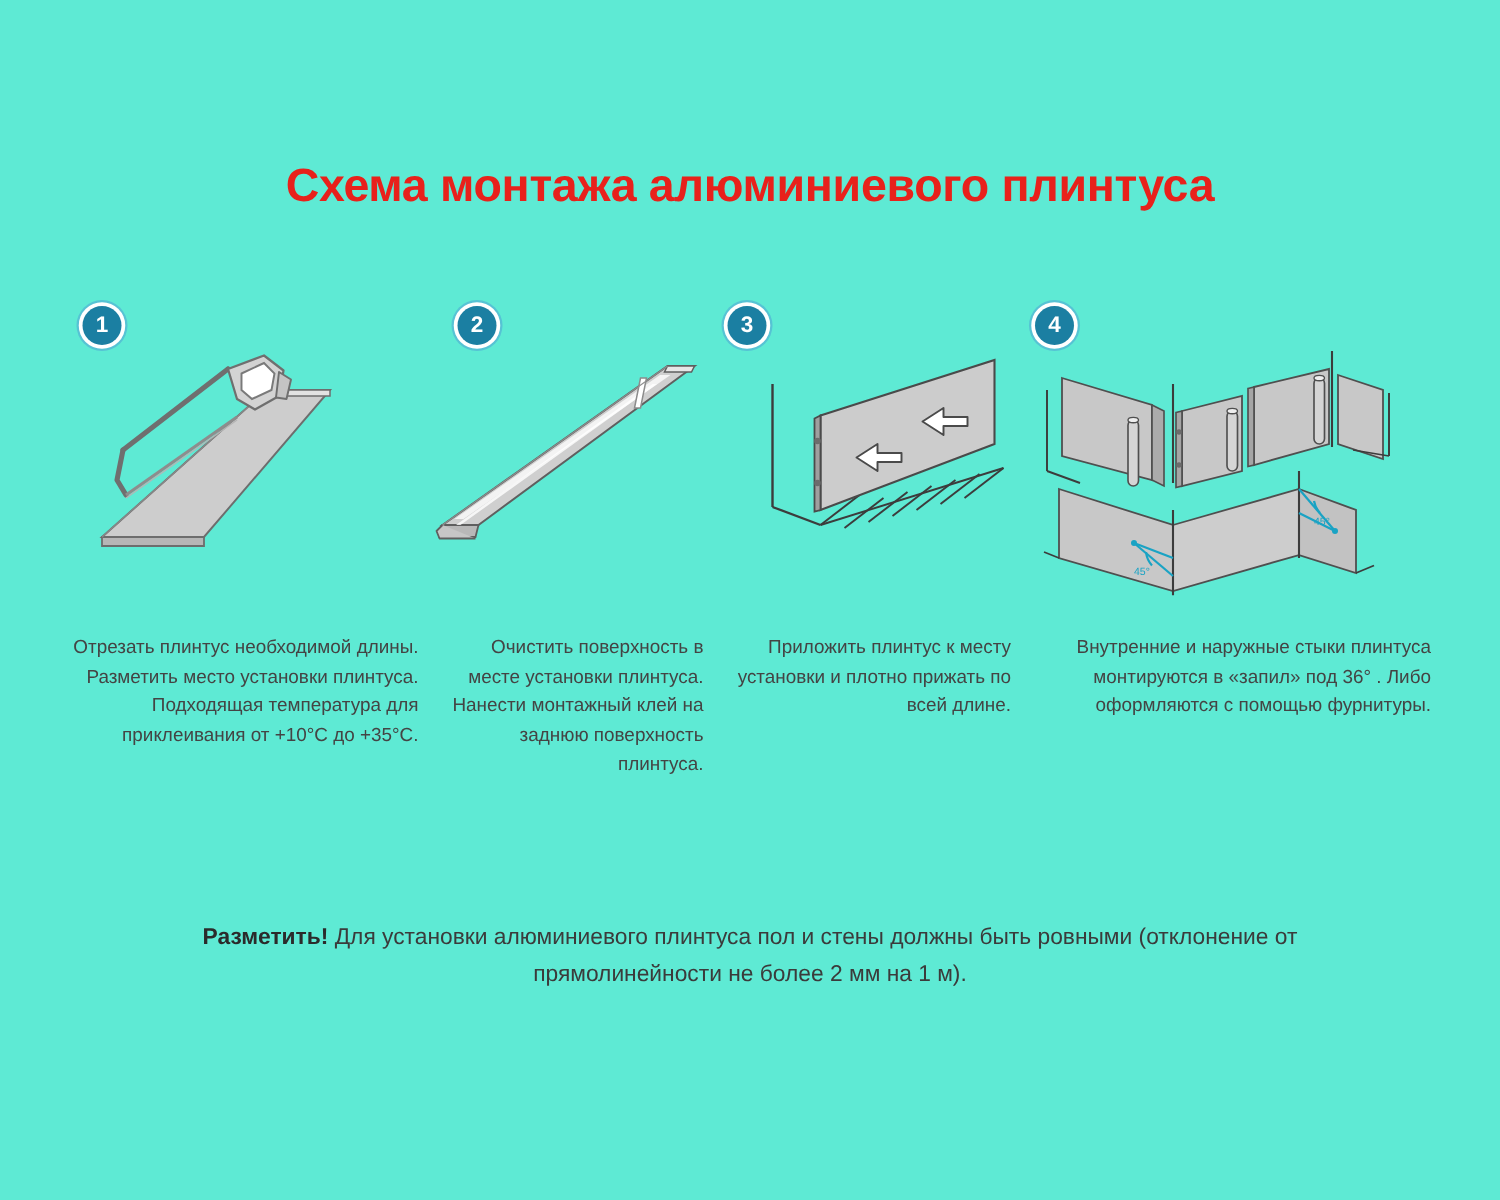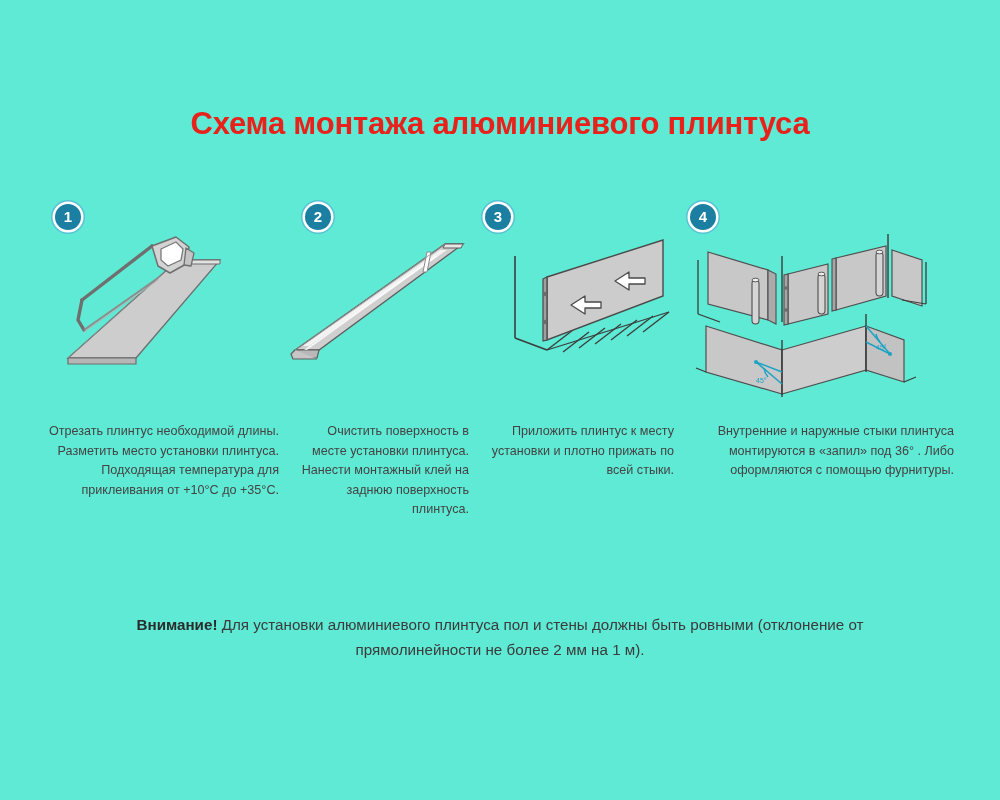--- a/index.html
+++ b/index.html
@@ -191,21 +191,21 @@
           <polygon points="44,55 160,18 160,74 44,118" fill="#cccccc" stroke="#4a4a4a" stroke-width="1.4"></polygon>
 
           <polygon points="40,57 44,55 44,118 40,119" fill="#9f9f9f" stroke="#4a4a4a" stroke-width="1.2"></polygon>
           <circle cx="42" cy="72" r="2.2" fill="#6c6c6c"></circle>
           <circle cx="42" cy="100" r="2.2" fill="#6c6c6c"></circle>
 
           <path d="M126,56 L126,50 L112,59 L126,68 L126,62 L142,62 L142,56 Z" fill="#ffffff" stroke="#4a4a4a" stroke-width="1.3" stroke-linejoin="round"></path>
           <path d="M82,80 L82,74 L68,83 L82,92 L82,86 L98,86 L98,80 Z" fill="#ffffff" stroke="#4a4a4a" stroke-width="1.3" stroke-linejoin="round"></path>
         </svg>
       </div>
-      <div class="caption">Приложить плинтус к месту установки и плотно прижать по всей стыки.</div>
+      <div class="caption">Приложить плинтус к месту установки и плотно прижать по всей длине.</div>
     </div>
 
     <div class="step step-4">
       <div class="badge">4</div>
       <div class="art">
         <svg width="250" height="175" viewBox="0 0 250 175">
 
           <polygon points="18,30 78,48 78,98 18,82" fill="#c8c8c8" stroke="#4f4f4f" stroke-width="1.2"></polygon>
           <polygon points="78,48 86,52 86,102 78,98" fill="#ababab" stroke="#4f4f4f" stroke-width="1.1"></polygon>
           <line x1="8" y1="38" x2="8" y2="92" stroke="#3c3c3c" stroke-width="1.3"></line>
@@ -264,16 +264,16 @@
           <circle cx="200" cy="132" r="2" fill="#1aa3c4"></circle>
           <text x="186" y="128" font-family="'Liberation Sans',sans-serif" font-size="7" fill="#1aa3c4">45°</text>
         </svg>
       </div>
       <div class="caption">Внутренние и наружные стыки плинтуса монтируются в «запил» под 36° . Либо оформляются с помощью фурнитуры.</div>
     </div>
 
   </div>
 
   <div class="notice">
-    <b>Внимание!</b><span> Для установки алюминиевого плинтуса пол и стены должны быть ровными (отклонение от прямолинейности не более 2 мм на 1 м).</span>
+    <b>Разметить!</b><span> Для установки алюминиевого плинтуса пол и стены должны быть ровными (отклонение от прямолинейности не более 2 мм на 1 м).</span>
   </div>
 
 </div>
 
 </body></html>

